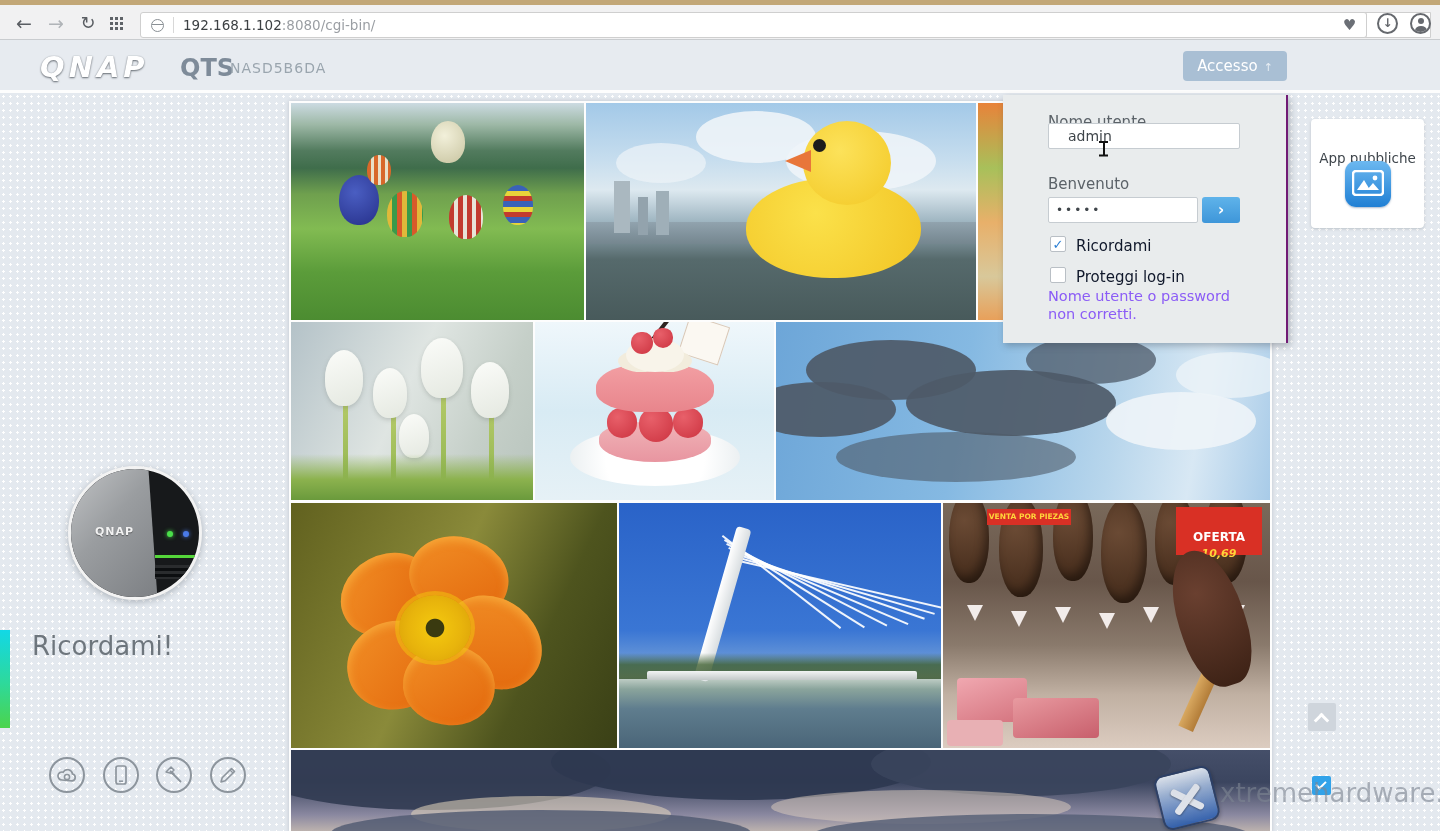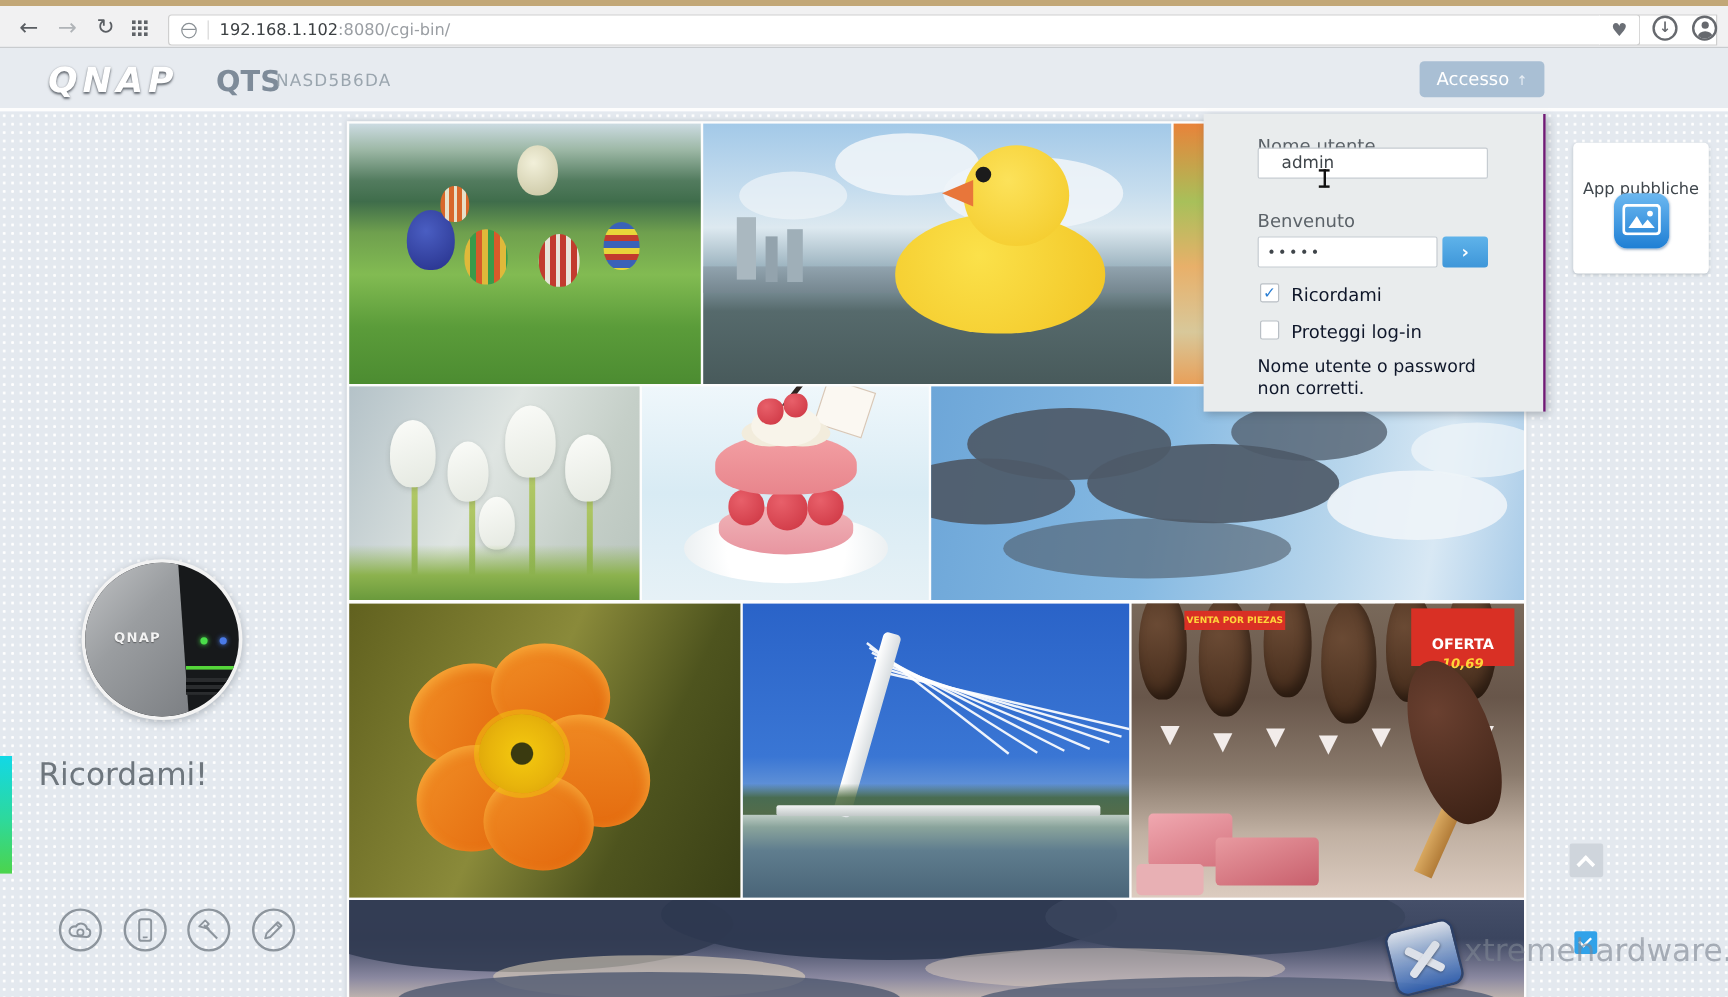--- a/index.html
+++ b/index.html
@@ -104,21 +104,21 @@
   .login-panel { position:absolute; left:1003px; top:95px; width:285px; height:248px; background:#e9eced; border-right:2px solid #701a75; box-shadow:2px 3px 7px rgba(60,70,80,.35); z-index:30; }
   .lp-label { position:absolute; left:45px; font-size:15px; color:#5b6268; }
   .lp-input { position:absolute; left:45px; width:192px; height:26px; background:#fff; border:1px solid #c6ccd1; border-radius:2px; font-family:inherit; font-size:14px; color:#3f454a; padding:0 7px; }
   .lp-pass { width:150px; letter-spacing:2px; font-size:12px; }
   .ibeam { position:absolute; left:96px; top:46px; width:9px; height:15px; z-index:2; pointer-events:none; }
   .ibeam::before { content:""; position:absolute; left:4px; top:0; bottom:0; width:1.5px; background:#111; }
   .ibeam::after { content:""; position:absolute; left:0; right:0; top:0; height:1.5px; background:#111; box-shadow:0 13.5px 0 #111; }
   .submit-btn { position:absolute; left:199px; top:102px; width:38px; height:26px; border:none; border-radius:3px; background:linear-gradient(180deg,#5fb3ea,#3e96d9); color:#fff; font-size:15px; font-weight:bold; cursor:pointer; font-family:inherit; line-height:24px; }
   .cbx { position:absolute; left:47px; width:16px; height:16px; background:#fff; border:1px solid #b9bfc5; border-radius:2px; text-align:center; line-height:15px; font-size:13px; color:#2b7fd4; font-weight:bold; cursor:pointer; }
   .cbx-label { position:absolute; left:73px; font-size:15px; color:#0f172a; }
-  .lp-error { position:absolute; left:45px; top:203px; width:212px; font-size:14.5px; line-height:1.22; color:#0f172a; }
+  .lp-error { position:absolute; left:45px; top:193px; width:212px; font-size:14.5px; line-height:1.22; color:#8b5cf6; }
 
   
   .app-card { position:absolute; left:1311px; top:119px; width:113px; height:109px; background:#fff; border-radius:4px; box-shadow:0 1px 3px rgba(110,120,130,.35); z-index:20; }
   .app-title { position:absolute; left:0; top:15px; width:100%; text-align:center; font-size:13.5px; color:#3f464c;margin-top:16px; }
   .app-icon { position:absolute; left:50%; top:42px; transform:translateX(-50%); width:46px; height:46px; border-radius:11px; background:linear-gradient(180deg,#6cb8f0,#1f7fd4); box-shadow:0 1px 2px rgba(40,80,130,.4); cursor:pointer; }
   .app-icon svg { position:absolute; left:7px; top:9px; }
 
   
   .nas-circle { position:absolute; left:68px; top:466px; width:134px; height:134px; border-radius:50%; border:3px solid rgba(255,255,255,.95); box-shadow:0 2px 7px rgba(90,100,110,.4); overflow:hidden; background:#17191b; }
   .nas-gray { position:absolute; left:-6px; top:-4px; width:88px; height:142px; background:linear-gradient(135deg,#c6c8ca 0%,#9a9da0 45%,#7b7e82 100%); transform:rotate(-4deg); }

